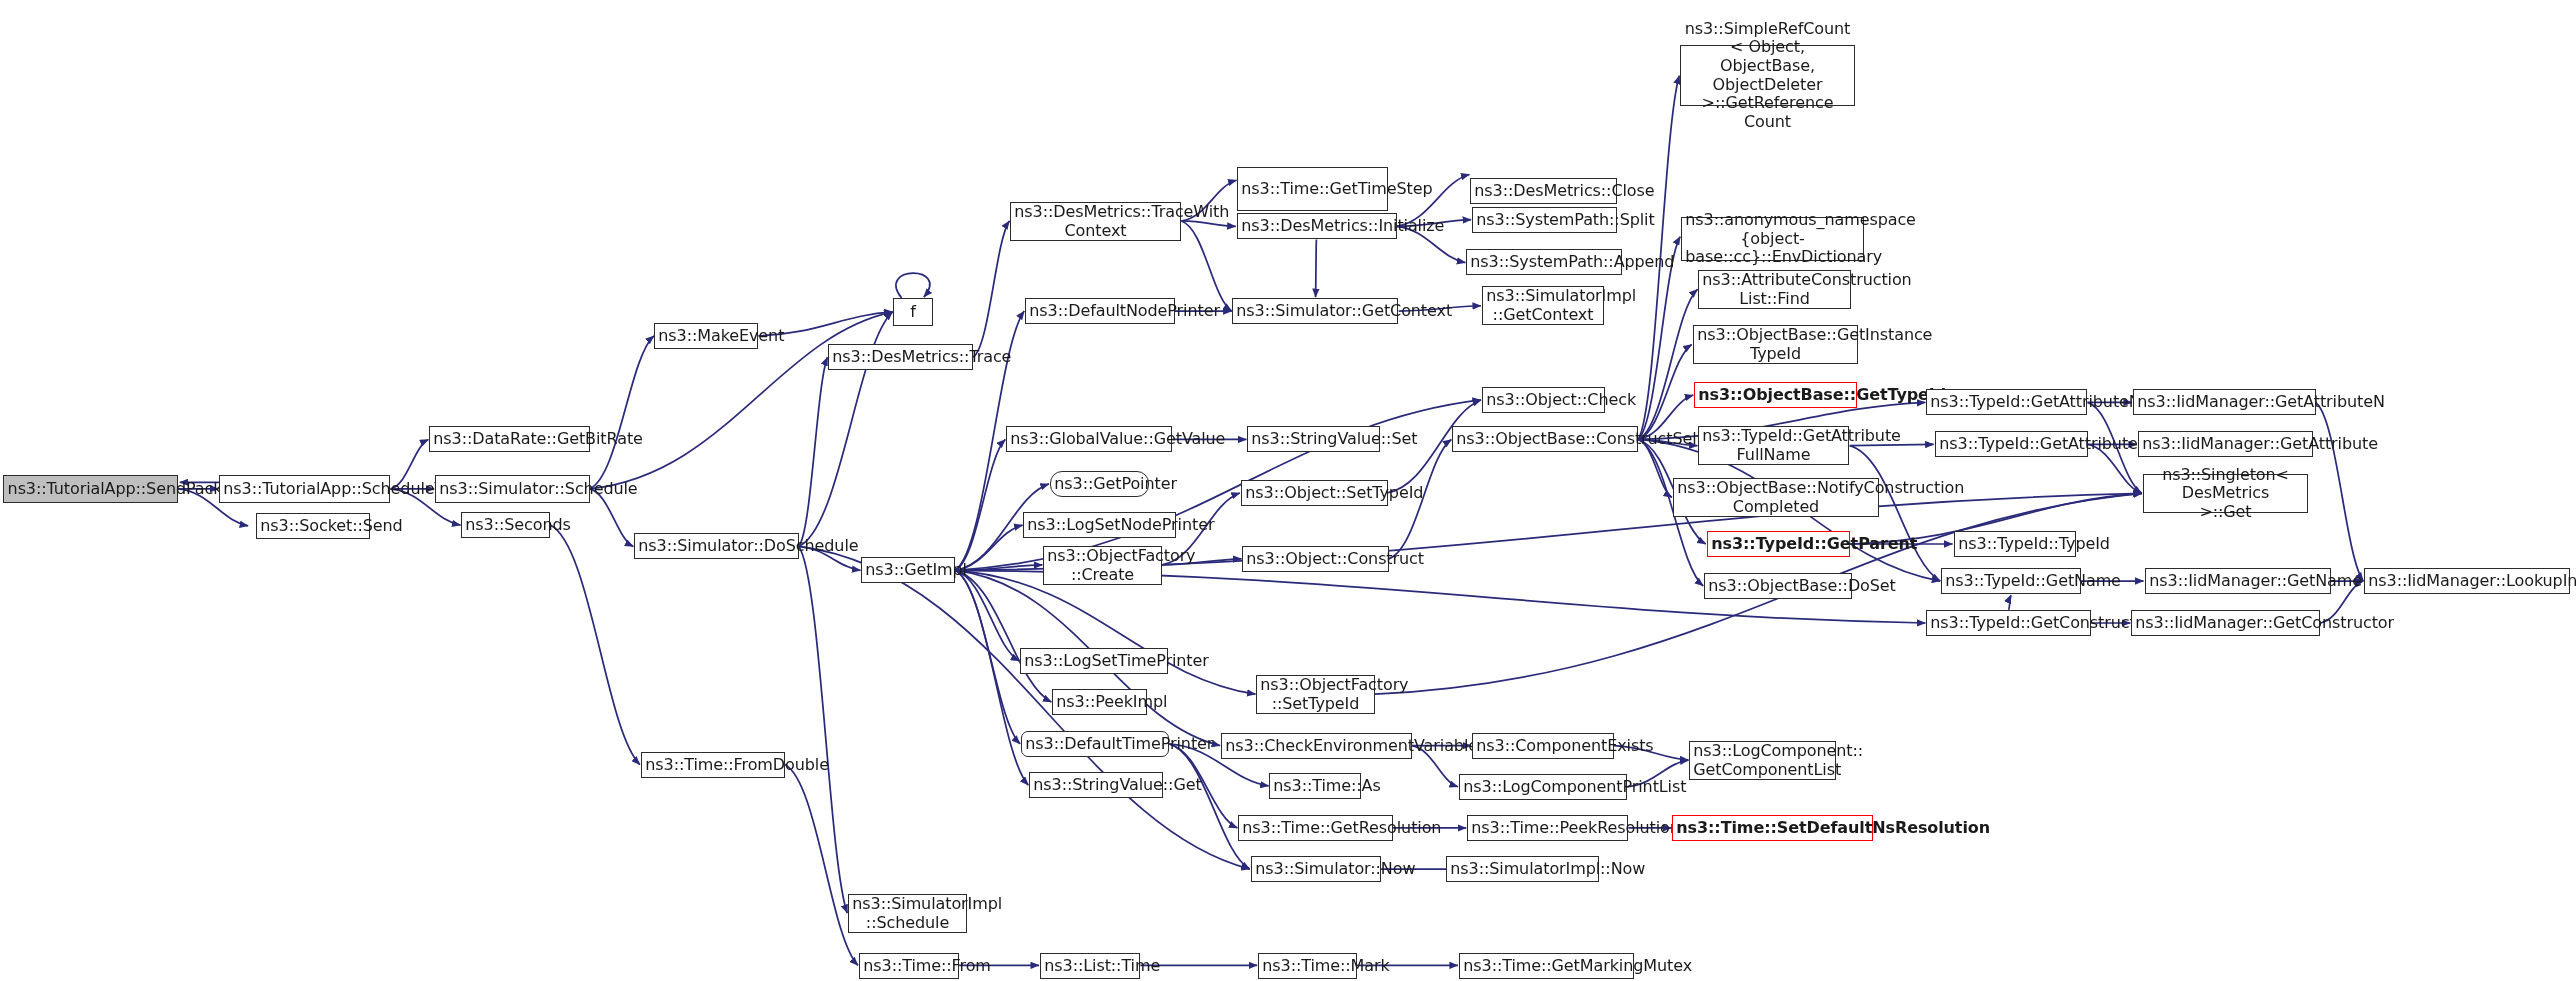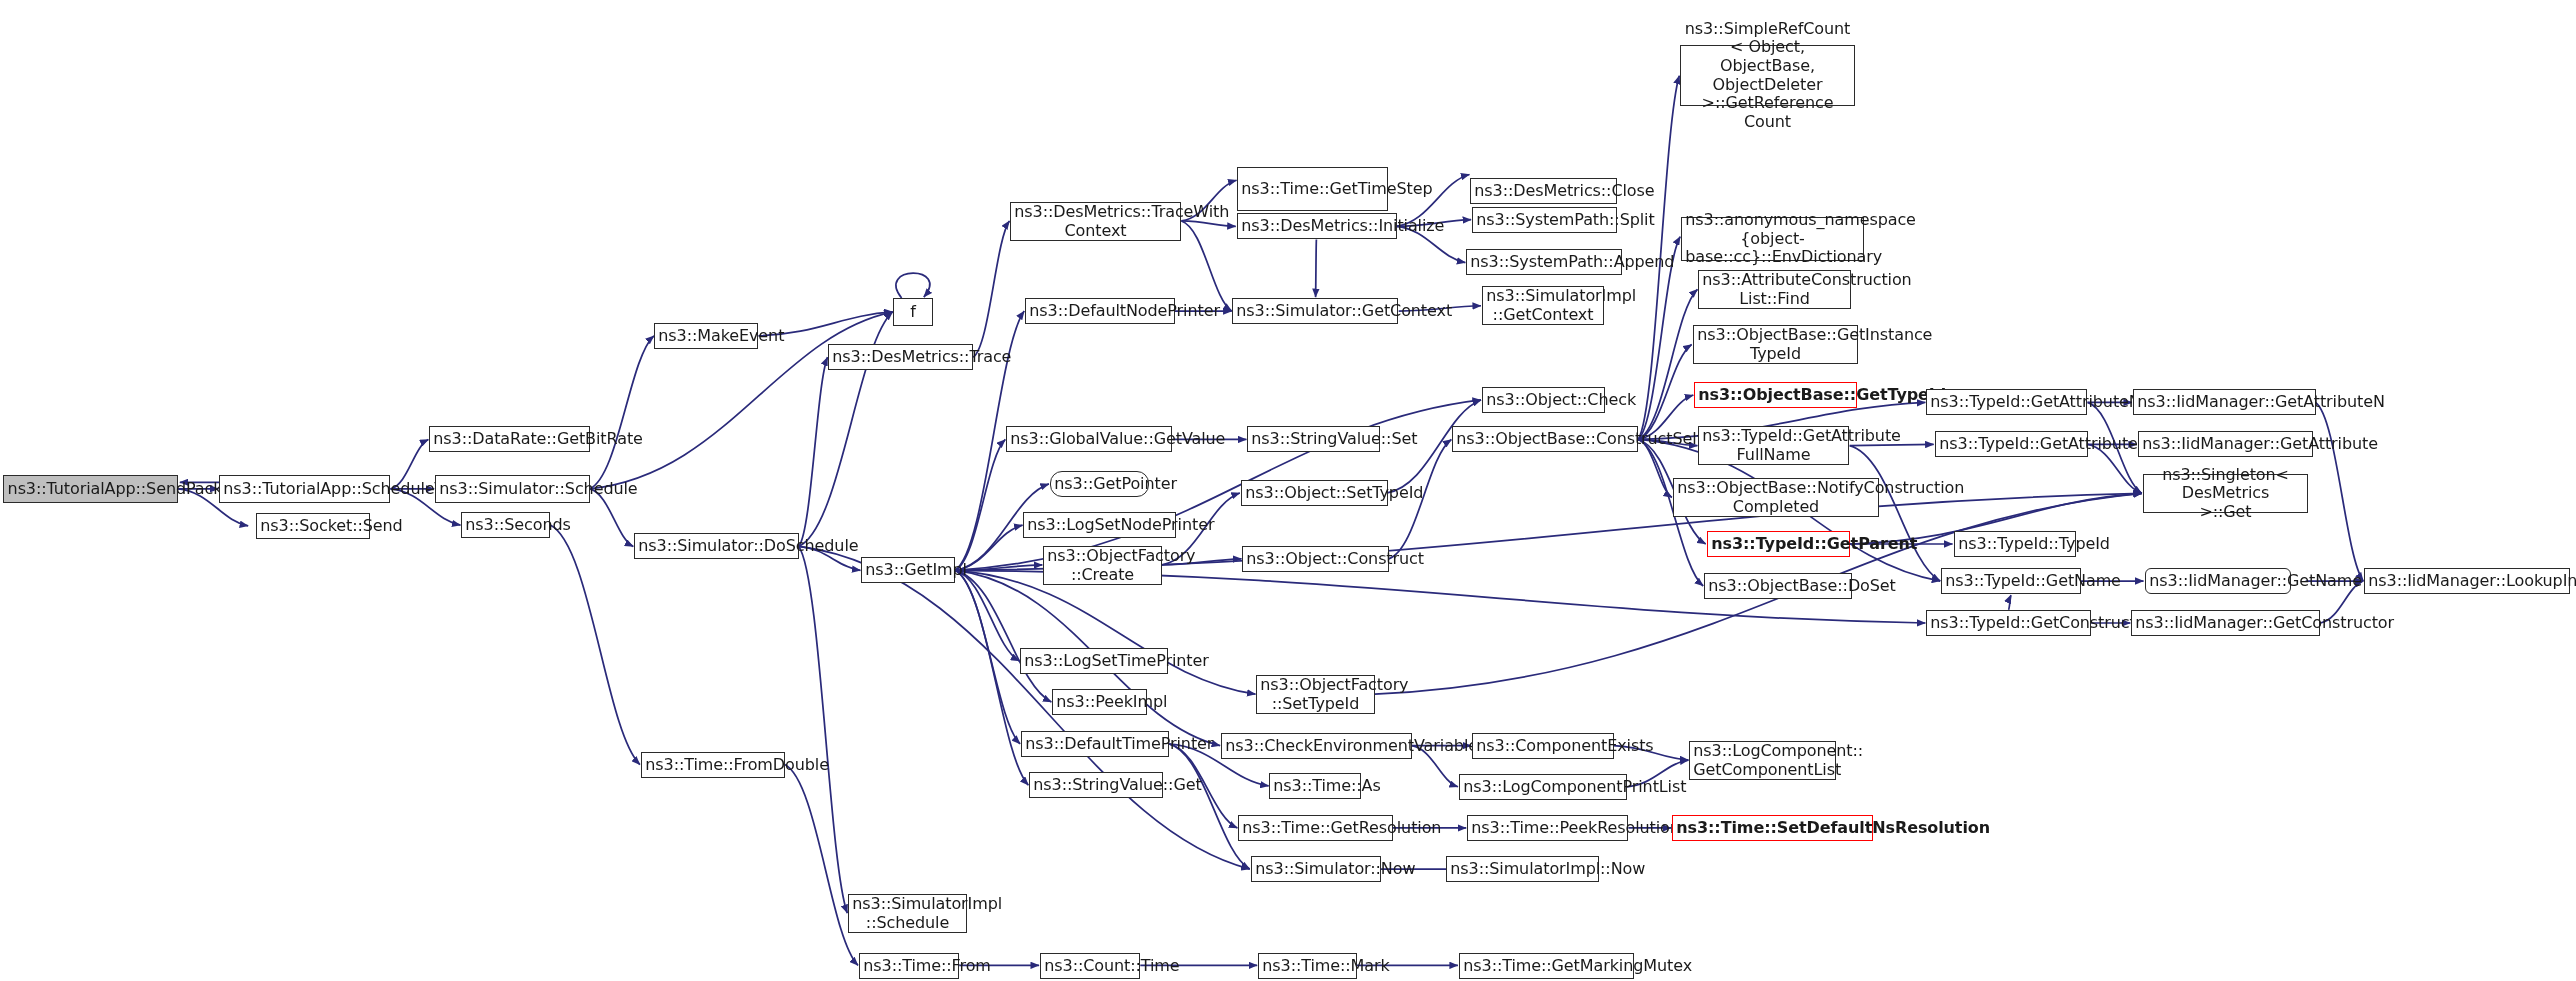--- a/index.html
+++ b/index.html
@@ -183,42 +183,42 @@
       <div class="node" style="left: 1704px; top: 573px; width: 148px; height: 26px;"><span>ns3::ObjectBase::DoSet</span></div>
       <div class="node" style="left: 1926px; top: 389px; width: 161px; height: 26px;"><span>ns3::TypeId::GetAttributeN</span></div>
       <div class="node" style="left: 1935px; top: 431px; width: 153px; height: 26px;"><span>ns3::TypeId::GetAttribute</span></div>
       <div class="node" style="left: 1954px; top: 531px; width: 122px; height: 26px;"><span>ns3::TypeId::TypeId</span></div>
       <div class="node" style="left: 1941px; top: 568px; width: 140px; height: 26px;"><span>ns3::TypeId::GetName</span></div>
       <div class="node" style="left: 1926px; top: 610px; width: 165px; height: 26px;"><span>ns3::TypeId::GetConstructor</span></div>
       <div class="node" style="left: 2133px; top: 389px; width: 183px; height: 26px;"><span>ns3::IidManager::GetAttributeN</span></div>
       <div class="node" style="left: 2138px; top: 431px; width: 175px; height: 26px;"><span>ns3::IidManager::GetAttribute</span></div>
       <div class="node" style="left: 2143px; top: 474px; width: 165px; height: 39px;"><span>ns3::Singleton&lt; DesMetrics
 &gt;::Get</span></div>
-      <div class="node" style="left: 2145px; top: 568px; width: 146px; height: 26px; border-radius: 6px;"><span>ns3::IidManager::GetName</span></div>
+      <div class="node" style="left: 2145px; top: 568px; width: 186px; height: 26px;"><span>ns3::IidManager::GetName</span></div>
       <div class="node" style="left: 2131px; top: 610px; width: 189px; height: 26px;"><span>ns3::IidManager::GetConstructor</span></div>
       <div class="node" style="left: 2364px; top: 568px; width: 206px; height: 26px;"><span>ns3::IidManager::LookupInformation</span></div>
       <div class="node" style="left: 1020px; top: 648px; width: 148px; height: 26px;"><span>ns3::LogSetTimePrinter</span></div>
       <div class="node" style="left: 1052px; top: 689px; width: 95px; height: 26px;"><span>ns3::PeekImpl</span></div>
-      <div class="node" style="left: 1021px; top: 731px; width: 148px; height: 26px;"><span>ns3::DefaultTimePrinter</span></div>
+      <div class="node" style="left: 1021px; top: 731px; width: 148px; height: 26px; border-radius: 7px;"><span>ns3::DefaultTimePrinter</span></div>
       <div class="node" style="left: 1029px; top: 772px; width: 134px; height: 26px;"><span>ns3::StringValue::Get</span></div>
       <div class="node" style="left: 1256px; top: 675px; width: 119px; height: 39px;"><span>ns3::ObjectFactory
 ::SetTypeId</span></div>
       <div class="node" style="left: 1221px; top: 733px; width: 191px; height: 26px;"><span>ns3::CheckEnvironmentVariables</span></div>
       <div class="node" style="left: 1269px; top: 773px; width: 92px; height: 26px;"><span>ns3::Time::As</span></div>
       <div class="node" style="left: 1238px; top: 815px; width: 155px; height: 26px;"><span>ns3::Time::GetResolution</span></div>
       <div class="node" style="left: 1251px; top: 856px; width: 130px; height: 26px;"><span>ns3::Simulator::Now</span></div>
       <div class="node" style="left: 1472px; top: 733px; width: 142px; height: 26px;"><span>ns3::ComponentExists</span></div>
       <div class="node" style="left: 1459px; top: 774px; width: 168px; height: 26px;"><span>ns3::LogComponentPrintList</span></div>
       <div class="node" style="left: 1689px; top: 741px; width: 147px; height: 39px;"><span>ns3::LogComponent::
 GetComponentList</span></div>
       <div class="node" style="left: 1467px; top: 815px; width: 161px; height: 26px;"><span>ns3::Time::PeekResolution</span></div>
       <div class="node red" style="left: 1672px; top: 815px; width: 201px; height: 26px;"><span>ns3::Time::SetDefaultNsResolution</span></div>
       <div class="node" style="left: 1446px; top: 856px; width: 153px; height: 26px;"><span>ns3::SimulatorImpl::Now</span></div>
       <div class="node" style="left: 641px; top: 752px; width: 144px; height: 26px;"><span>ns3::Time::FromDouble</span></div>
       <div class="node" style="left: 848px; top: 894px; width: 119px; height: 39px;"><span>ns3::SimulatorImpl
 ::Schedule</span></div>
       <div class="node" style="left: 859px; top: 953px; width: 100px; height: 26px;"><span>ns3::Time::From</span></div>
-      <div class="node" style="left: 1040px; top: 953px; width: 100px; height: 26px;"><span>ns3::Count::Time</span></div>
+      <div class="node" style="left: 1040px; top: 953px; width: 100px; height: 26px;"><span>ns3::List::Time</span></div>
       <div class="node" style="left: 1258px; top: 953px; width: 99px; height: 26px; justify-content: center;"><span>ns3::Time::Mark</span></div>
       <div class="node" style="left: 1459px; top: 953px; width: 175px; height: 26px;"><span>ns3::Time::GetMarkingMutex</span></div>
     </div>
 </div>
 
 
 </body></html>

